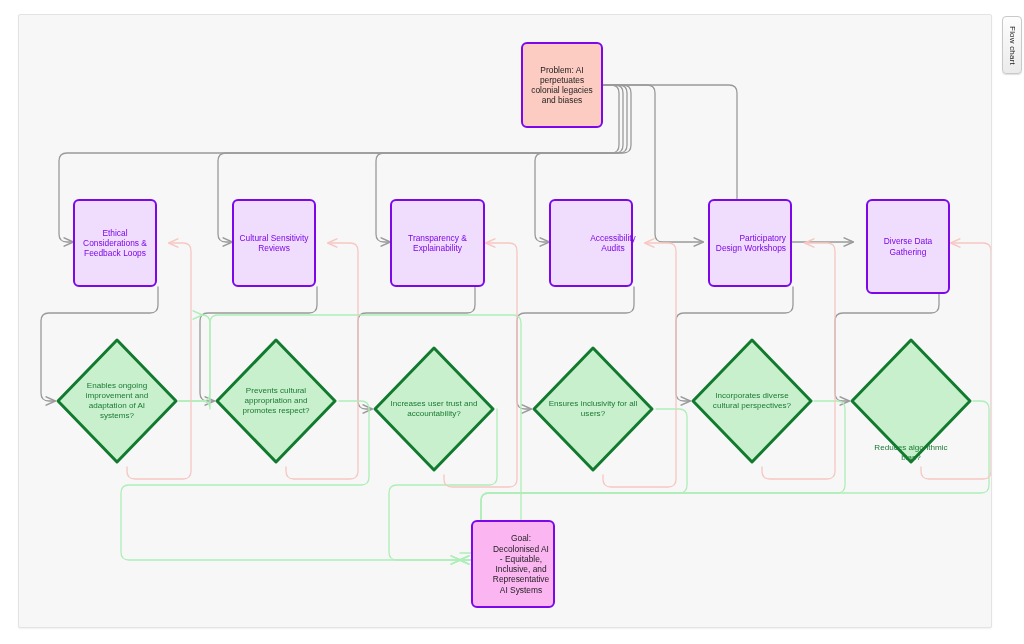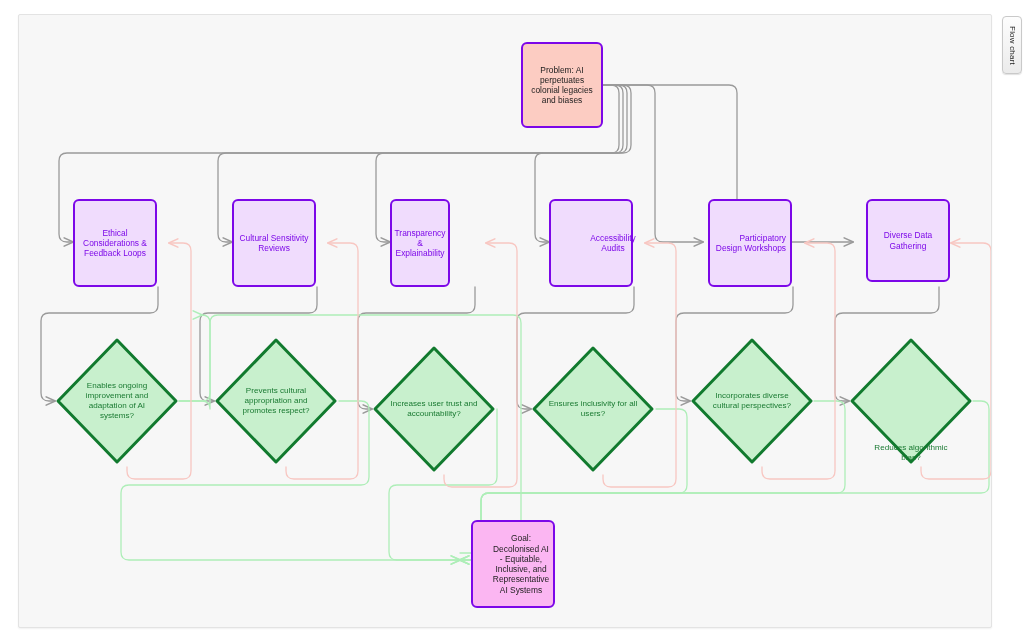--- a/index.html
+++ b/index.html
@@ -154,30 +154,30 @@
     <div class="node box problem" style="left:502px;top:27px;width:82px;height:86px;">
       <span class="lbl">Problem: AI perpetuates colonial legacies and biases</span>
     </div>
 
     <div class="node box process" style="left:213px;top:184px;width:84px;height:88px;">
       <span class="lbl">Cultural Sensitivity Reviews</span>
     </div>
     <div class="node box process" style="left:54px;top:184px;width:84px;height:88px;">
       <span class="lbl">Ethical Considerations &amp; Feedback Loops</span>
     </div>
-    <div class="node box process" style="left:371px;top:184px;width:60px;height:88px;">
+    <div class="node box process" style="left:371px;top:184px;width:95px;height:88px;">
       <span class="lbl">Transparency &amp; Explainability</span>
     </div>
     <div class="node box process" style="left:530px;top:184px;width:84px;height:88px;padding-left:44px;">
       <span class="lbl">Accessibility Audits</span>
     </div>
     <div class="node box process" style="left:689px;top:184px;width:84px;height:88px;text-align:right;">
       <span class="lbl">Participatory Design Workshops</span>
     </div>
-    <div class="node box process" style="left:847px;top:184px;width:84px;height:83px;">
+    <div class="node box process" style="left:847px;top:184px;width:84px;height:95px;">
       <span class="lbl">Diverse Data Gathering</span>
     </div>
 
     <div class="node diamond" style="left:36px;top:322px;width:124px;height:128px;">
       <svg class="dshape" viewBox="0 0 124 128">
         <polygon points="62,3 121,64 62,125 3,64" fill="#c8f0cd" stroke="#117a2e" stroke-width="3" stroke-linejoin="round"></polygon>
       </svg>
       <span class="lbl">Enables ongoing improvement and adaptation of AI systems?</span>
     </div>
 

